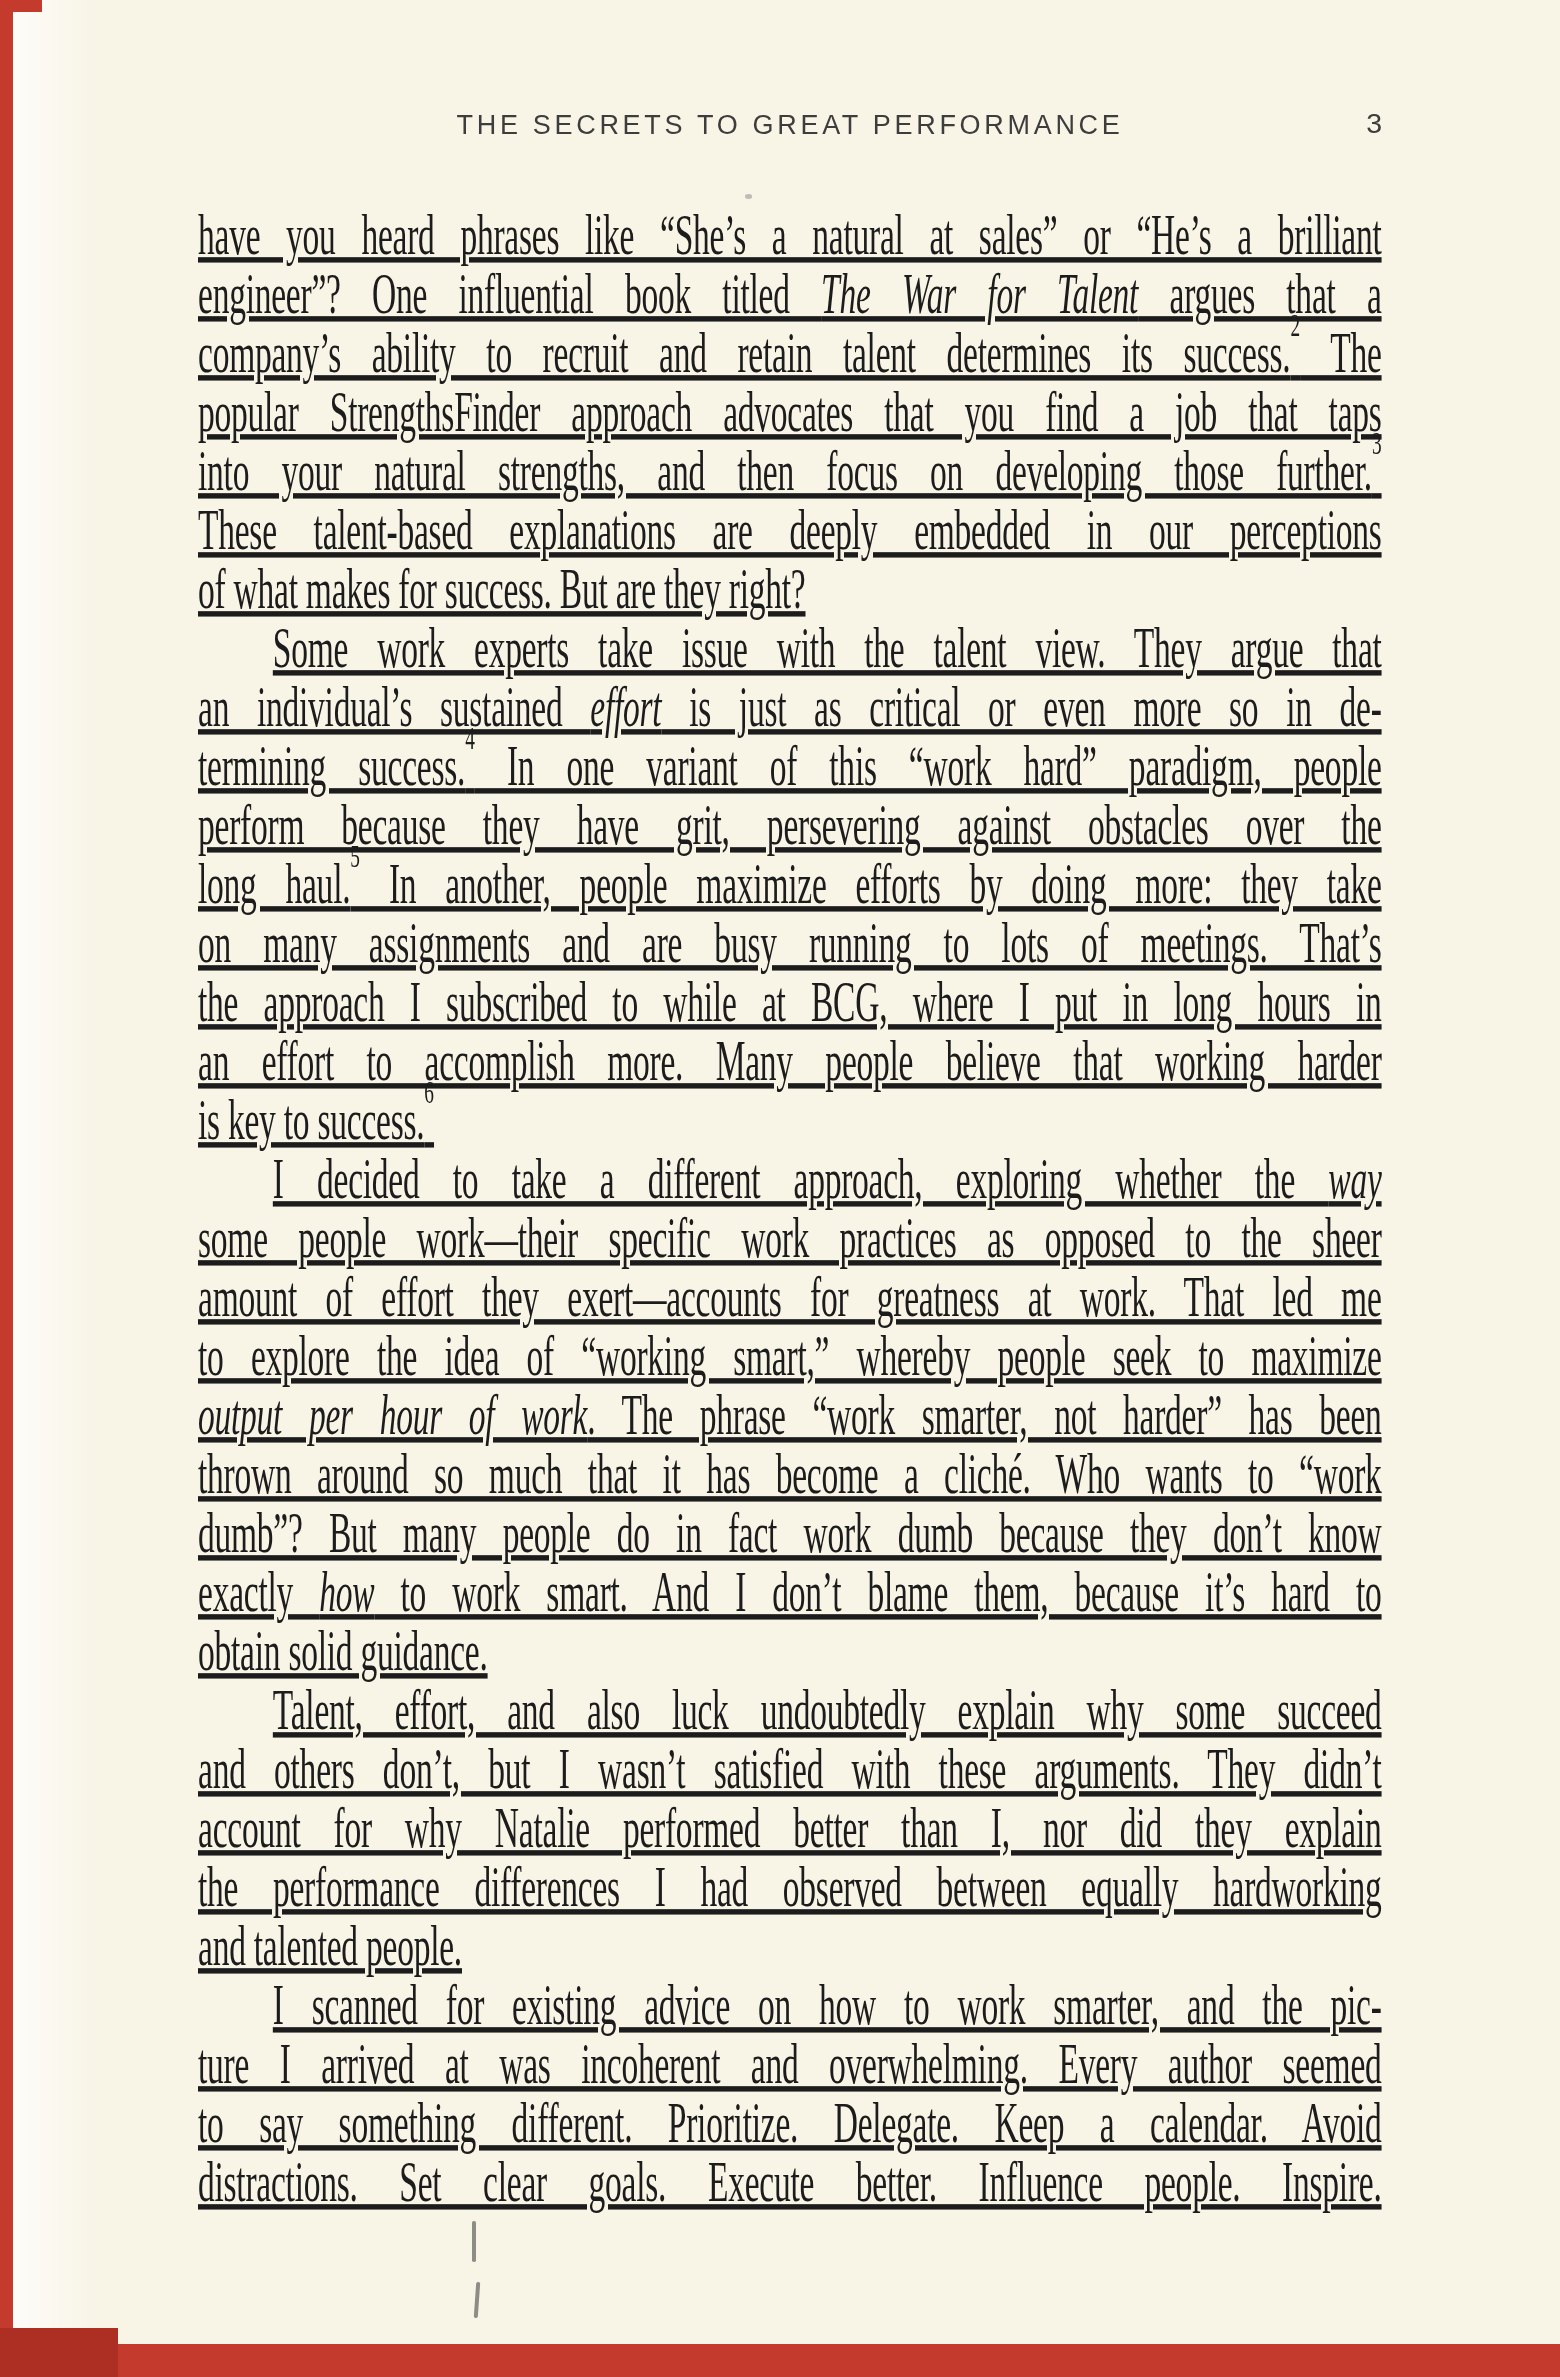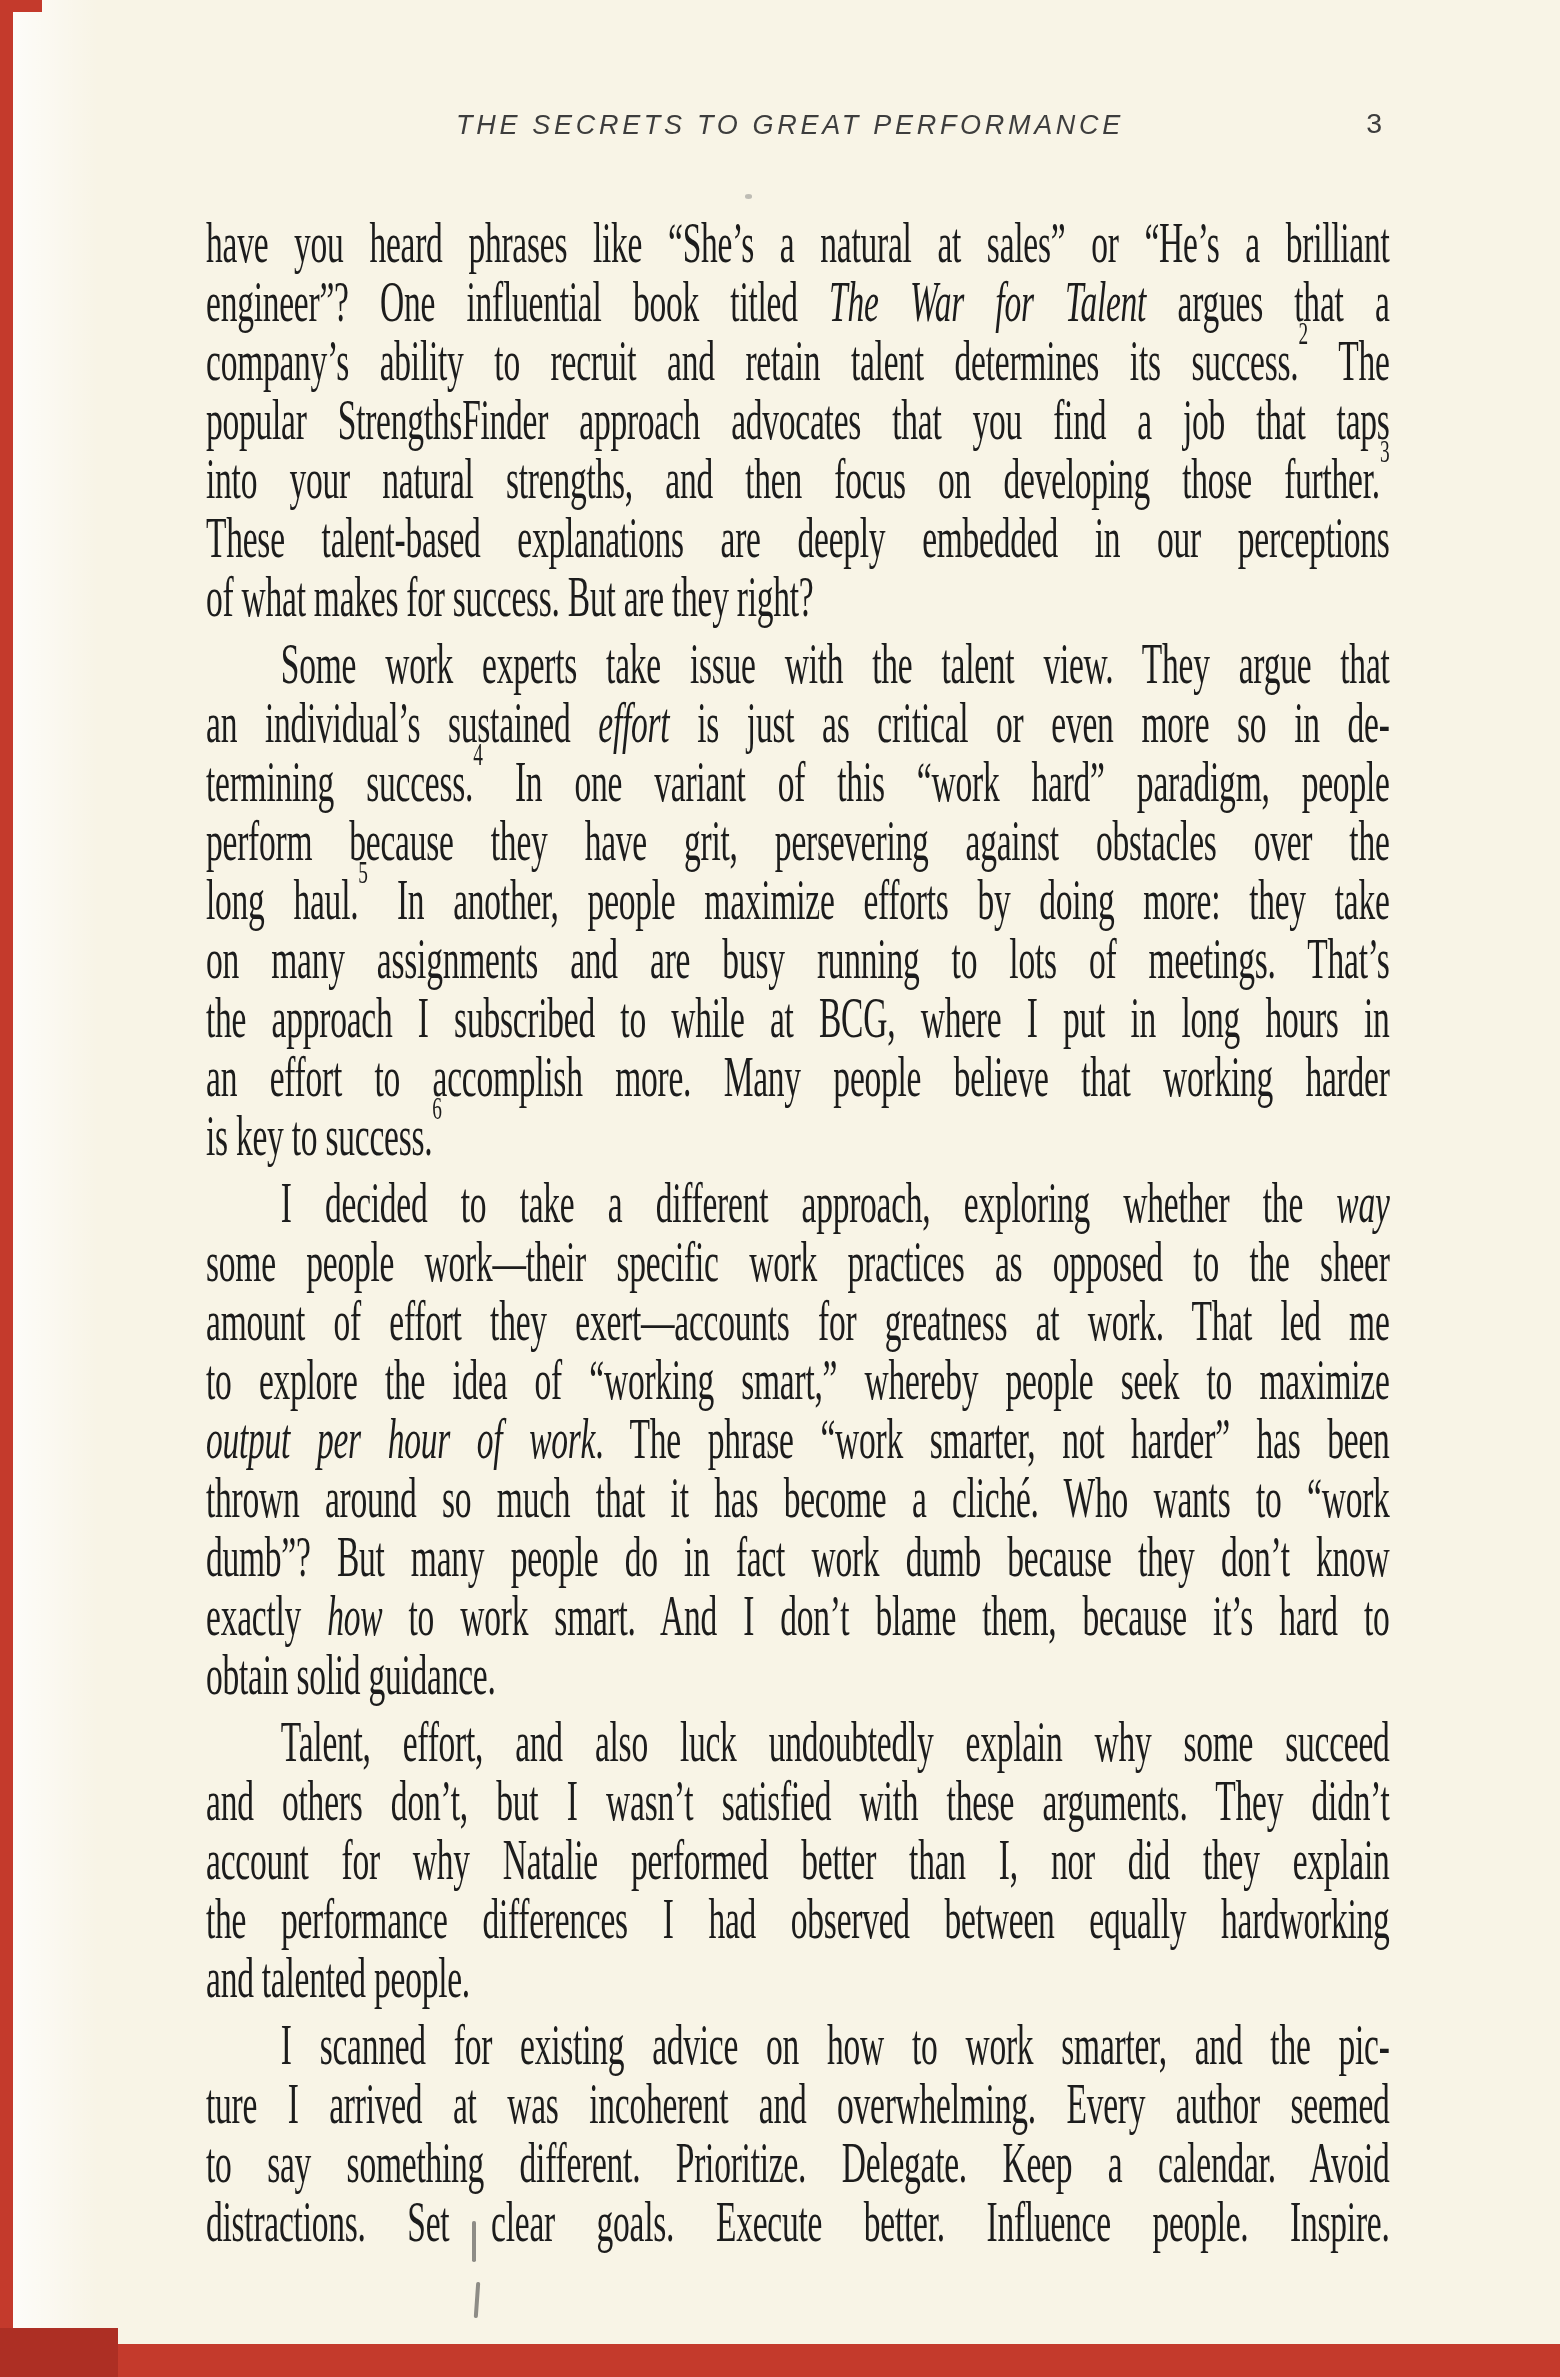--- a/index.html
+++ b/index.html
@@ -21,30 +21,29 @@
     background:linear-gradient(to right, rgba(255,255,255,.75), rgba(255,255,255,0));
     pointer-events:none;
   }
   
   .running-head{position:absolute;left:198px;top:110px;width:1184px;height:37px;}
   .head-title{
     display:block;text-align:center;
     font-family:"Liberation Sans", sans-serif;
     font-size:27px;letter-spacing:3.7px;
     color:var(--header,#3d3d3d);
-    font-style:italic;
   }
   .folio{
     position:absolute;right:0;top:-2.7px;
     font-family:"Liberation Sans", sans-serif;
     font-size:28.5px;color:var(--header,#3d3d3d);
   }
   
   .body-text{position:absolute;left:198px;top:206px;width:1184px;color:var(--text,#1c1c1c);}
-  .para{margin:8px;}
+  .para{margin:0;text-decoration:underline;}
   .line{
     box-sizing:border-box;
     width:1835px;height:59px;line-height:59px;
     font-size:52px;letter-spacing:-0.4px;
     text-align:justify;text-align-last:justify;
     transform:scale(0.645,1.08);transform-origin:0 60%;
     overflow:visible;
   }
   .line.pend{text-align-last:left;}
   .line.ind{padding-left:116px;}

